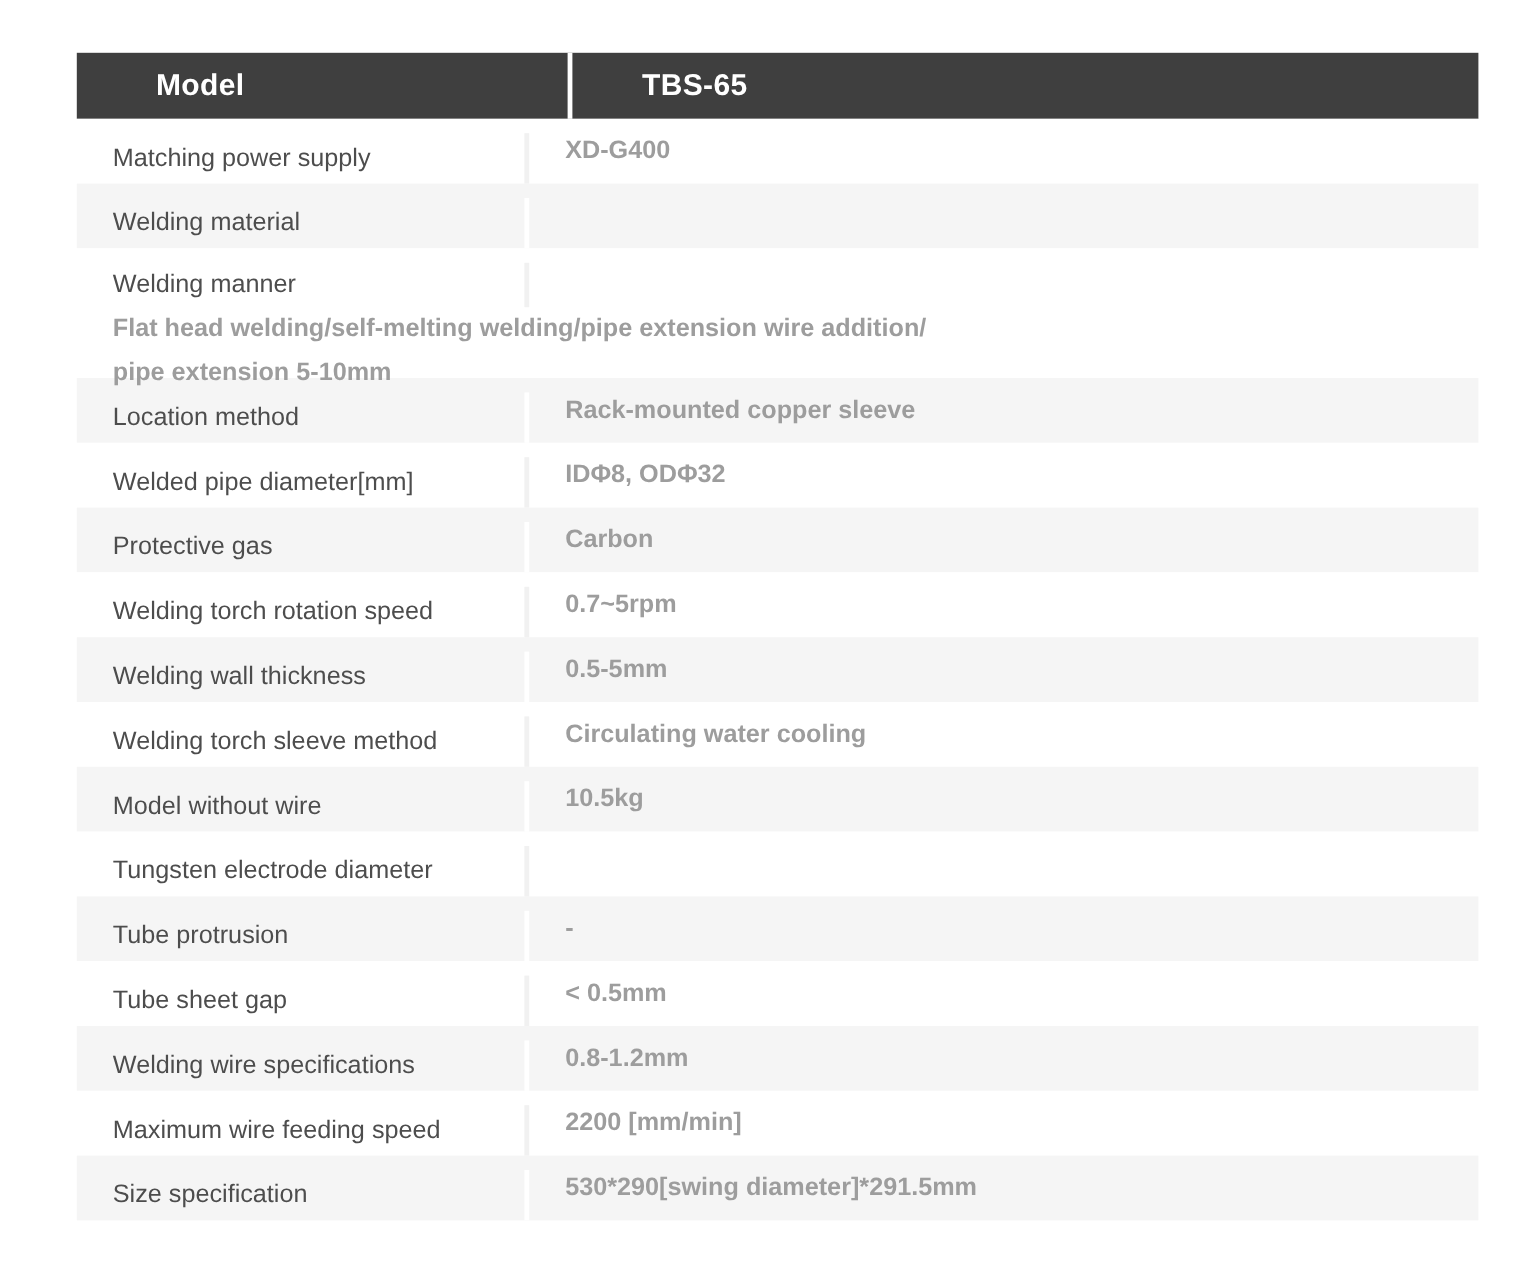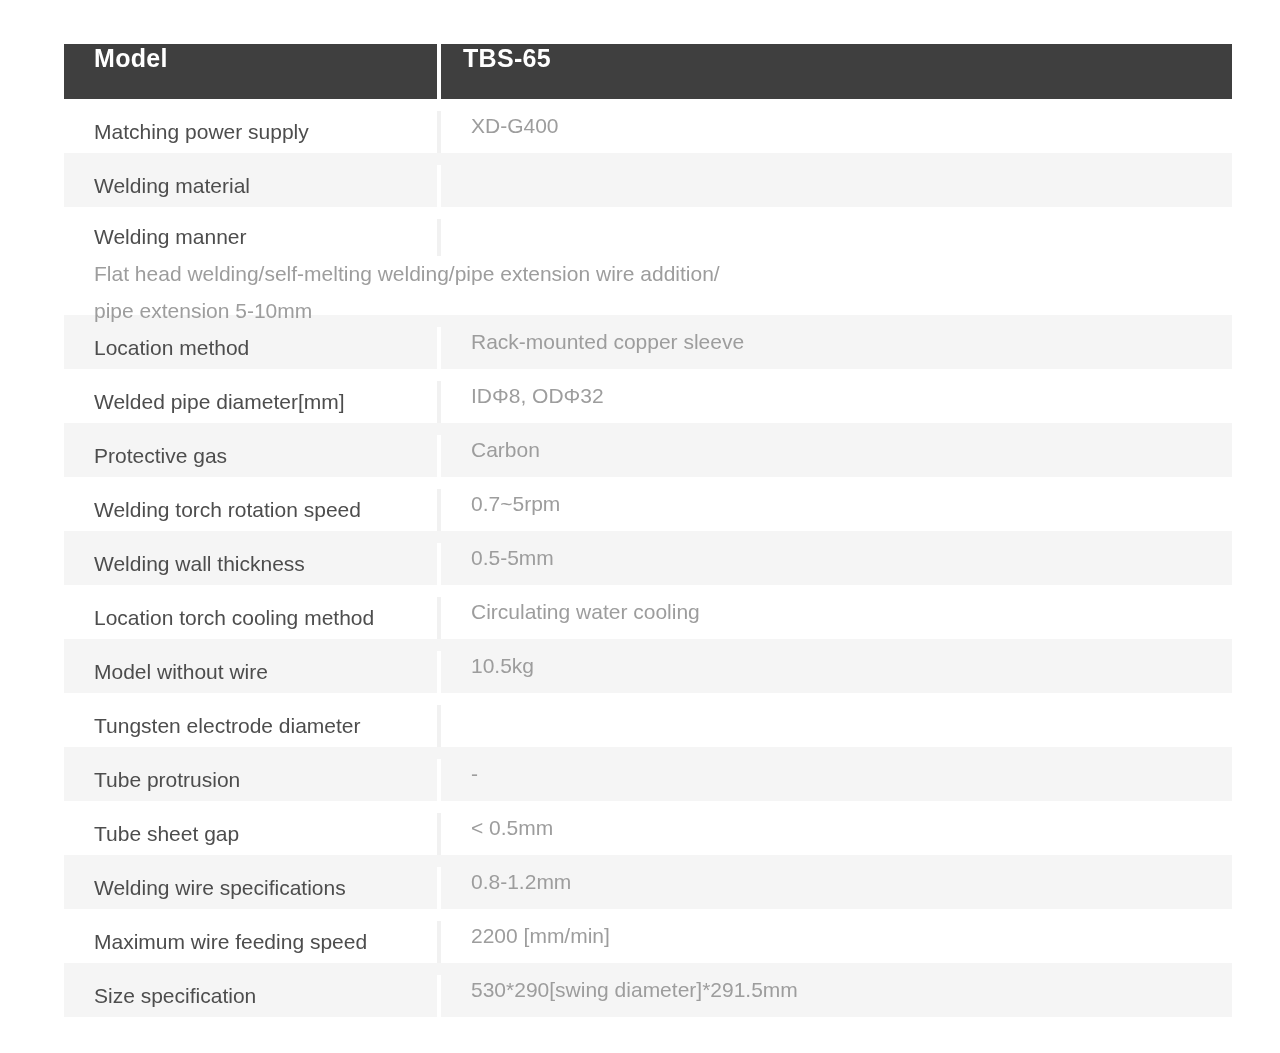--- a/index.html
+++ b/index.html
@@ -3,36 +3,36 @@
 <meta charset="utf-8">
 <style>
   * { margin:0; padding:0; box-sizing:border-box; }
   html,body { width:1280px; height:1053px; background:#ffffff;
               font-family:"Liberation Sans", sans-serif; position:relative; overflow:hidden; }
 
   .spec-table { position:absolute; left:64px; top:44px; width:1168px; }
 
   
   .thead { display:flex; height:55px; background:var(--header_bg,#3f3f3f); }
-  .th { display:flex; color:var(--header_text,#ffffff);
-        font-weight:bold; font-size:25px; letter-spacing:0.3px; }
+  .th { display:flex; align-items:center; color:var(--header_text,#ffffff);
+        font-weight:bold; font-size:25px; letter-spacing:0.3px;margin-left:36px; }
   .th-label { width:377px; padding-left:30px; border-right:4px solid #ffffff; }
   .th-value { flex:1; padding-left:22px; }
 
   
   .row { display:flex; height:54px; background:#ffffff; }
   .row.tall { height:108px;flex-direction:column; }
   .row:nth-child(even) { background:var(--stripe_bg,#f5f5f5); }
 
   .cell { display:flex; align-items:center; font-size:21px; line-height:1.75; }
   .cell-label { width:377px; padding-left:30px; border-right:4px solid #ffffff;
                 color:var(--label_text,#4d4d4d);margin-top:12px; }
   .row:nth-child(odd) .cell-label { border-right-color:#f1f1f1; }
   .cell-value { flex:1; padding-left:30px; padding-right:20px;
-                color:var(--value_text,#9d9d9d); white-space:pre-line; }
+                color:var(--value_text,#9d9d9d); white-space:pre-line;font-weight:bold; }
 </style>
 </head>
 <body>
 
 <div class="spec-table">
   <div class="thead">
     <div class="th th-label">
       <span>Model</span>
     </div>
     <div class="th th-value">
@@ -66,21 +66,21 @@
       </div>
       <div class="row">
         <div class="cell cell-label">Welding torch rotation speed</div>
         <div class="cell cell-value">0.7~5rpm</div>
       </div>
       <div class="row">
         <div class="cell cell-label">Welding wall thickness</div>
         <div class="cell cell-value">0.5-5mm</div>
       </div>
       <div class="row">
-        <div class="cell cell-label">Location torch cooling method</div>
+        <div class="cell cell-label">Welding torch sleeve method</div>
         <div class="cell cell-value">Circulating water cooling</div>
       </div>
       <div class="row">
         <div class="cell cell-label">Model without wire</div>
         <div class="cell cell-value">10.5kg</div>
       </div>
       <div class="row">
         <div class="cell cell-label">Tungsten electrode diameter</div>
       </div>
       <div class="row">

